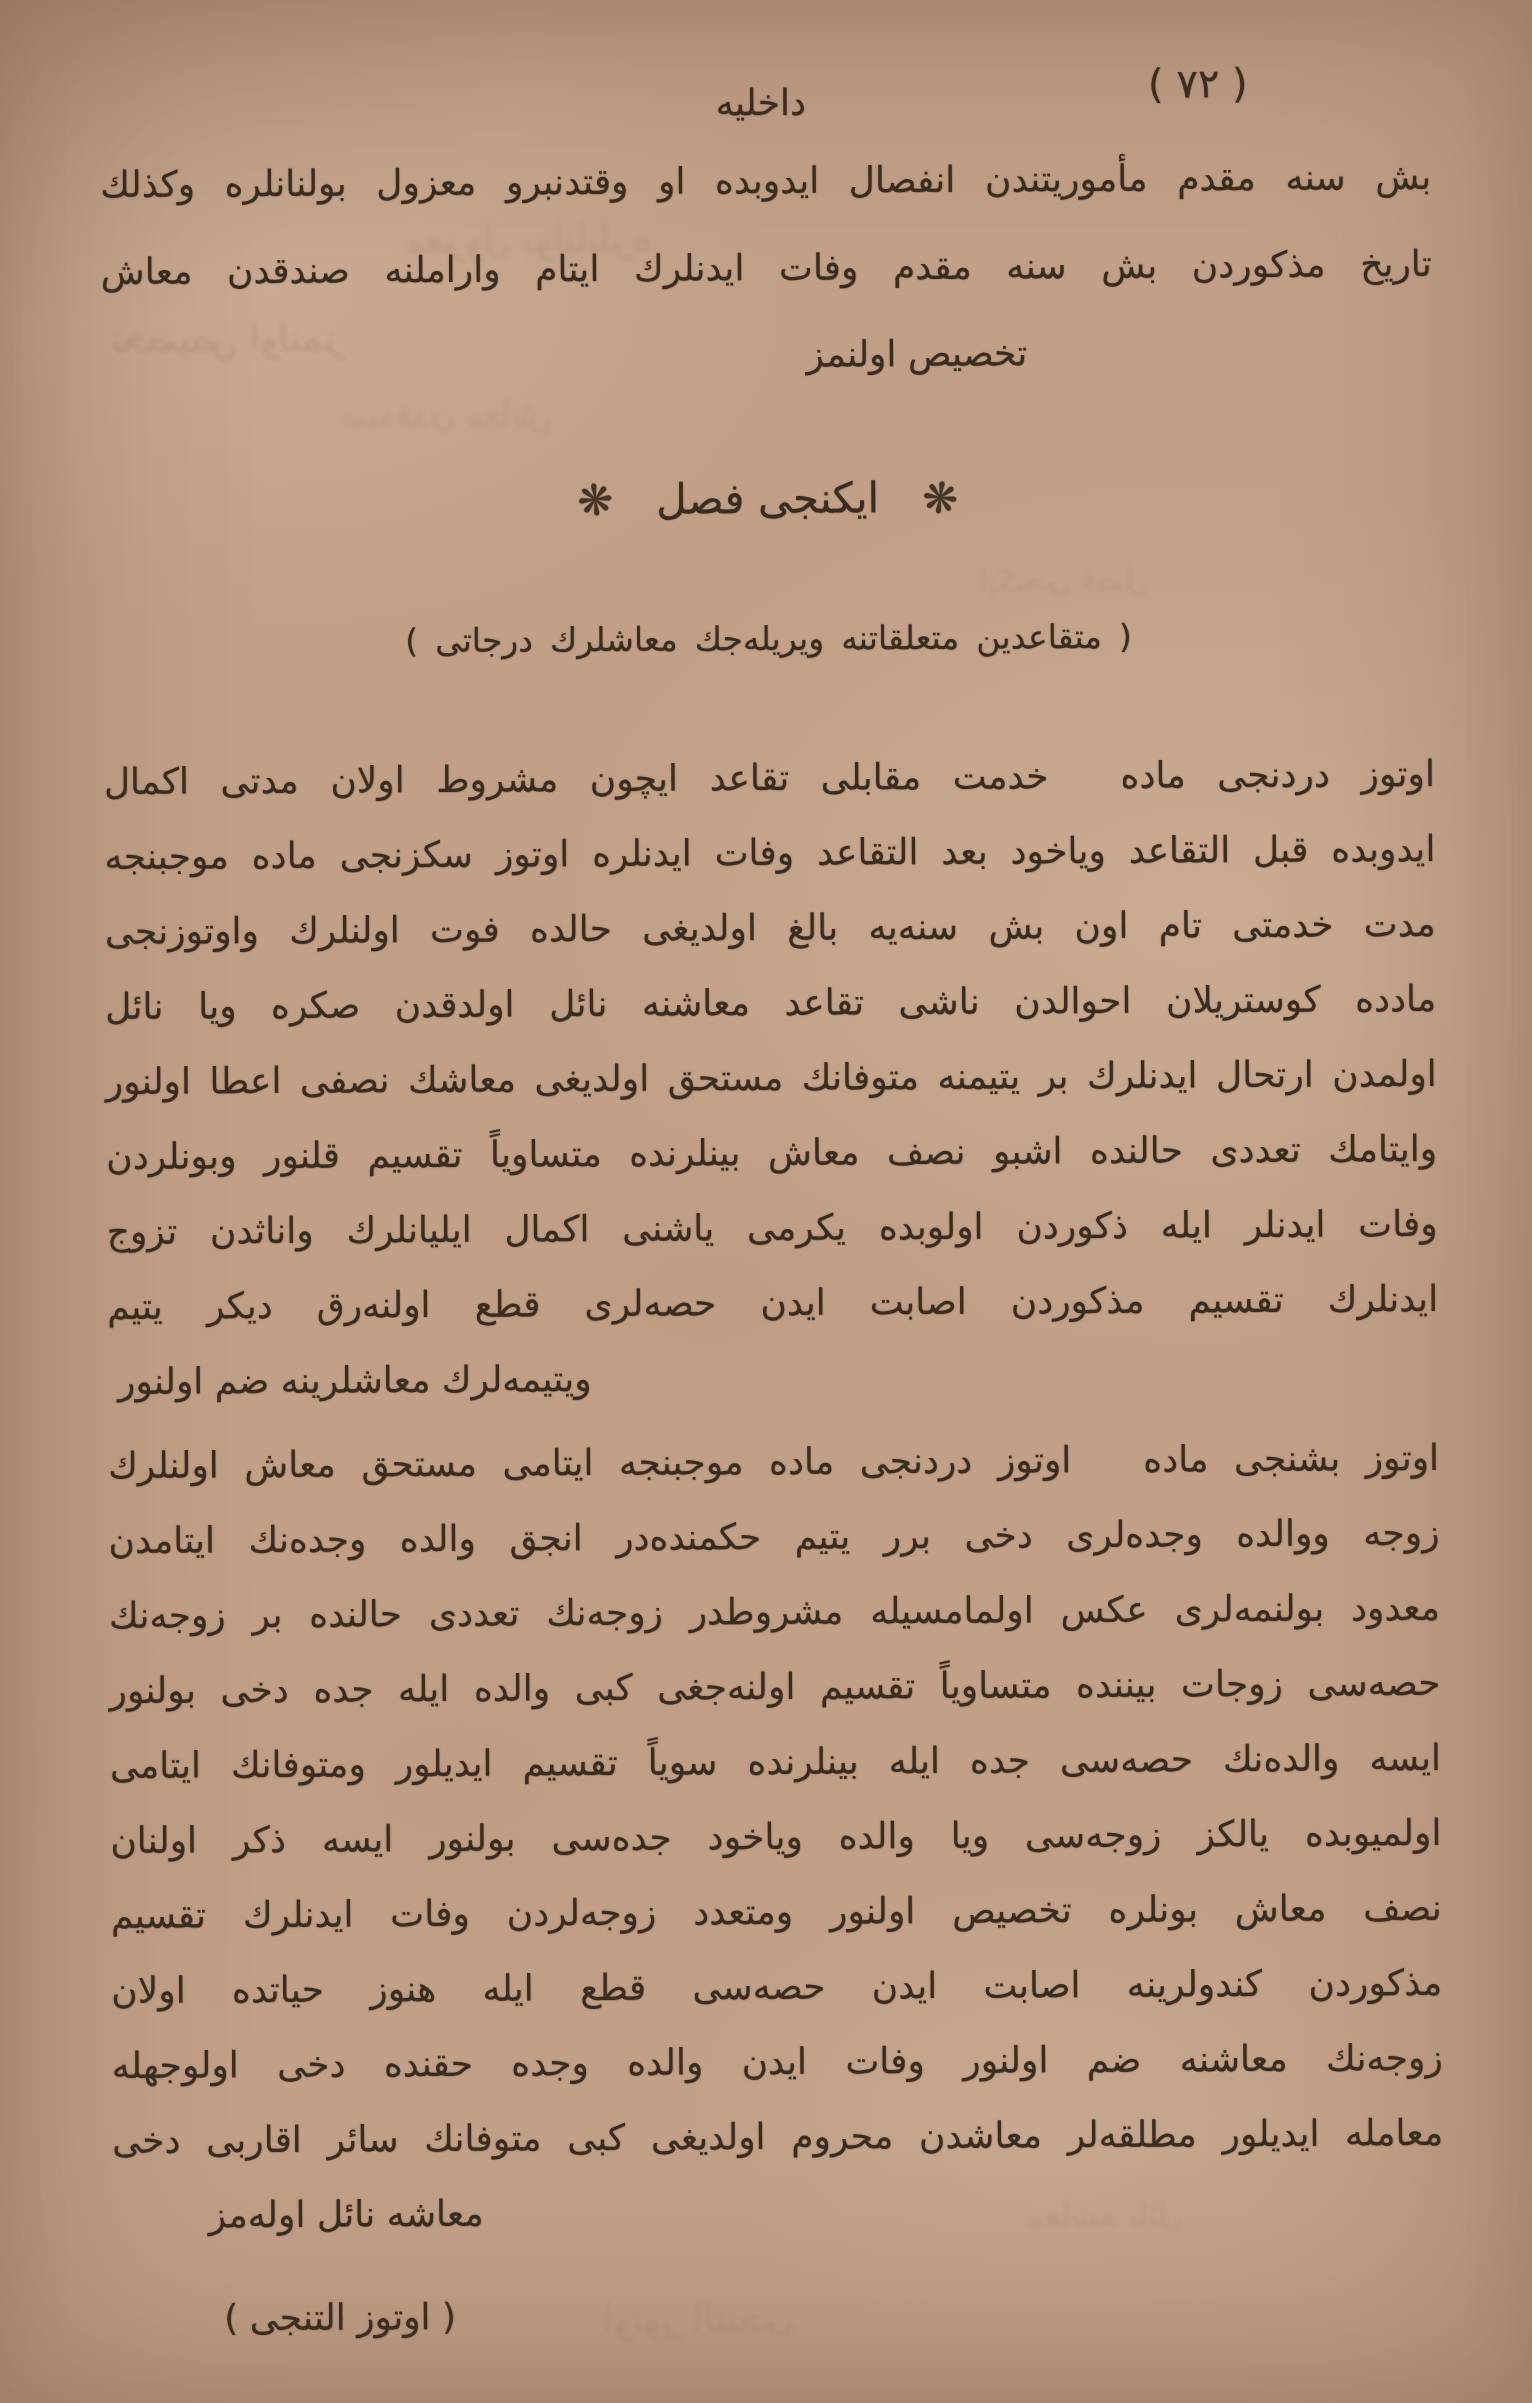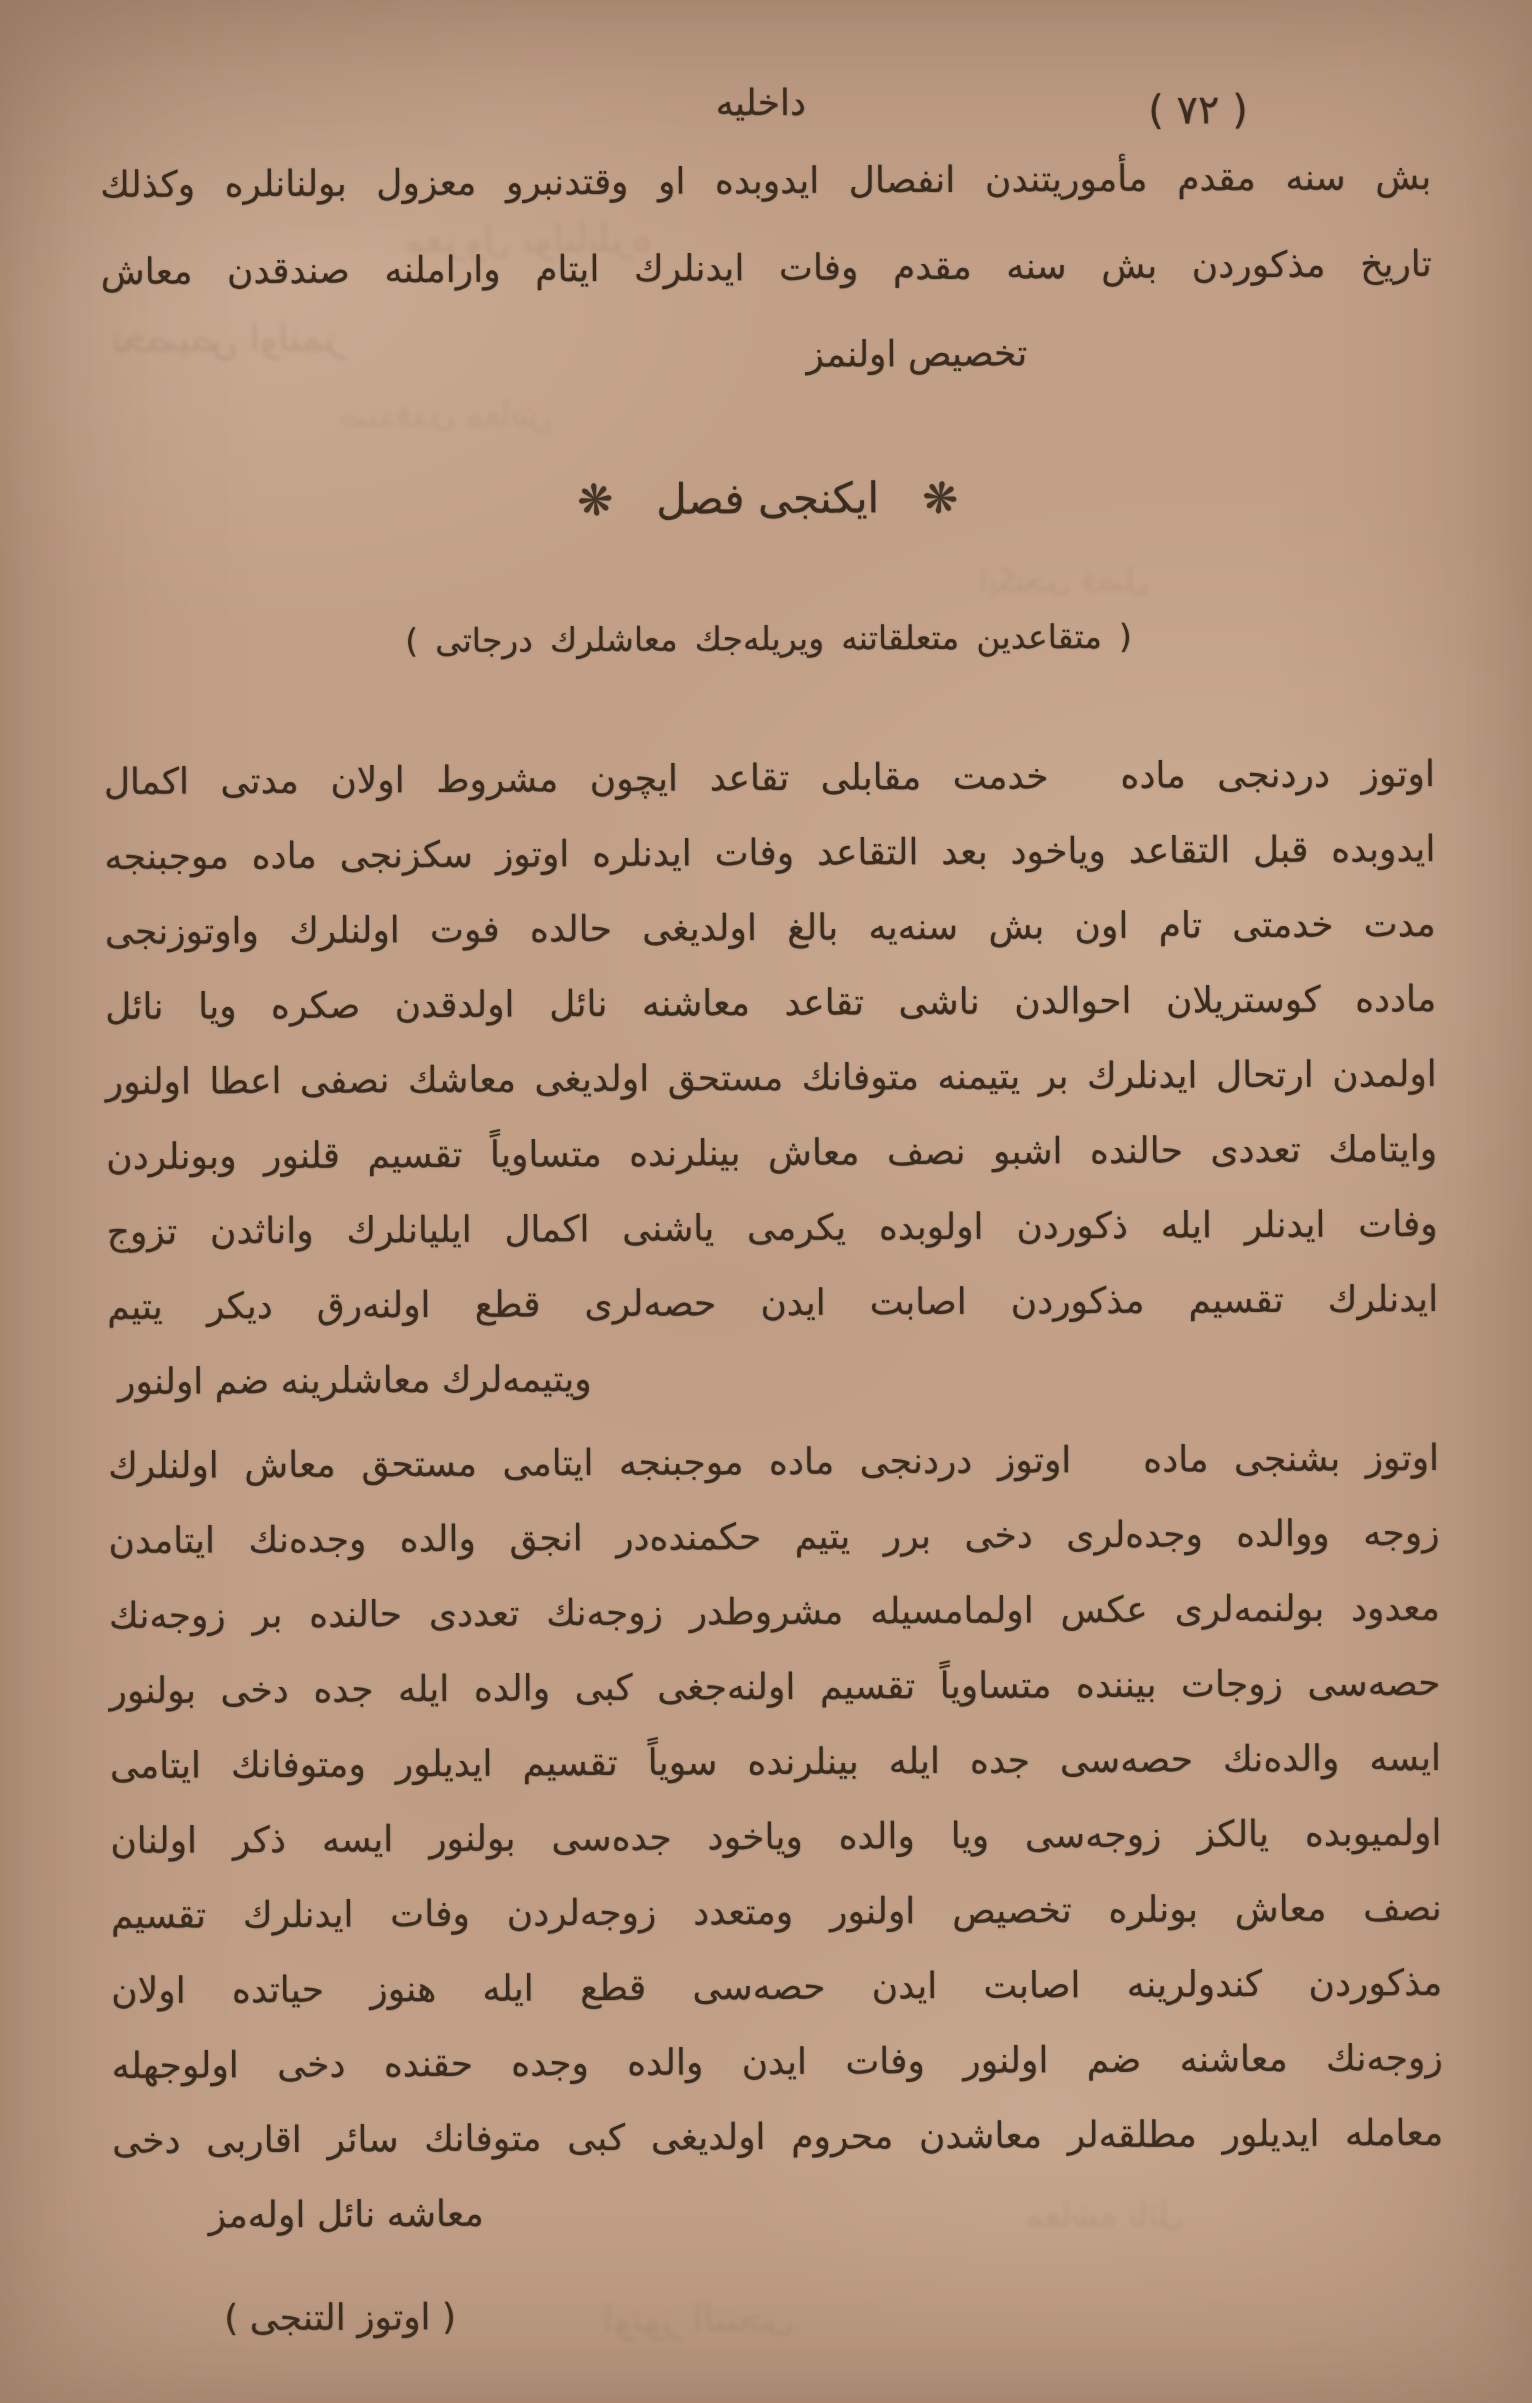--- a/index.html
+++ b/index.html
@@ -29,22 +29,22 @@
     transform-origin:50% 40%;
     color:#3a2c1f;
   }
   .ink{ text-shadow:0 0 1.9px rgba(58,44,31,.45), 0.6px 0.6px 0 rgba(58,44,31,.18); }
 
   .header-title{
     position:absolute;top:75px;left:0;right:0;
     text-align:center;font-size:36px;line-height:56px;
   }
   .page-number{
-    position:absolute;top:74px;right:279px;
-    font-size:40px;line-height:76px;letter-spacing:7.5px;
+    position:absolute;top:56px;right:279px;
+    font-size:40px;line-height:60px;letter-spacing:7.5px;
   }
 
   .text-area{position:absolute;left:105px;right:96px;top:0;bottom:0;}
   .block{position:absolute;left:0;right:0;}
   .intro{top:137px;}
   .intro .ln{height:87px;line-height:87px;}
   .art .ln{height:75px;line-height:75px;}
   .a34{top:740px;}
   .a35{top:1424px;}
 

